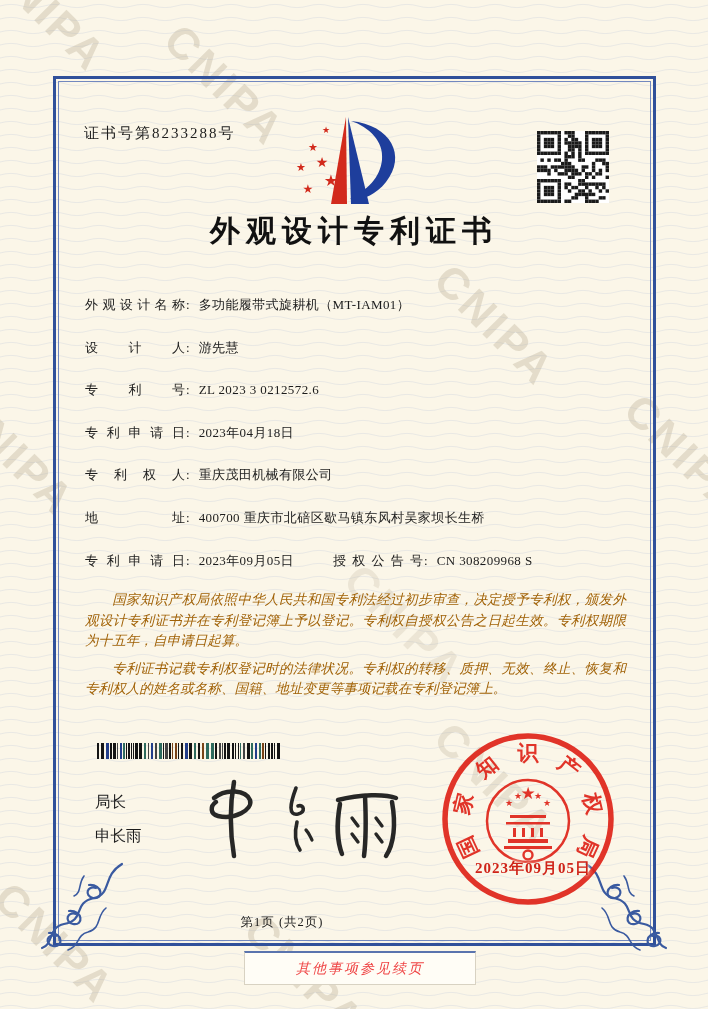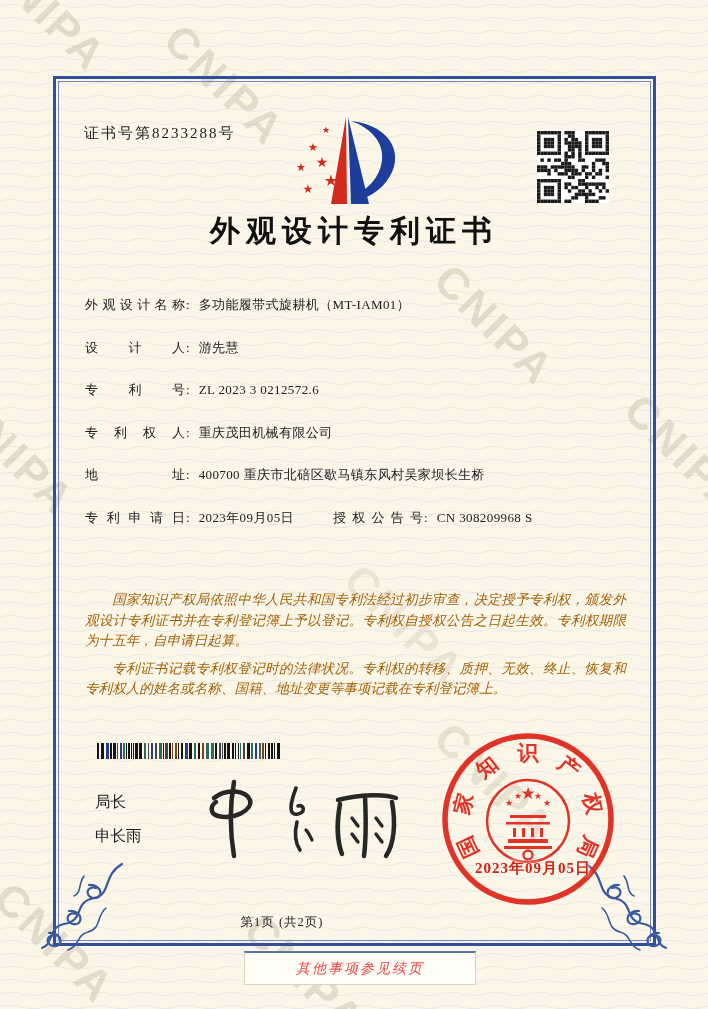--- a/index.html
+++ b/index.html
@@ -434,20 +434,23 @@
   <div class="field-row">
     <span class="f-label">外观设计名称</span><span class="f-colon">:</span><span class="f-value">多功能履带式旋耕机（MT-IAM01）</span>
   </div>
   <div class="field-row">
     <span class="f-label">设计人</span><span class="f-colon">:</span><span class="f-value">游先慧</span>
   </div>
   <div class="field-row">
     <span class="f-label">专利号</span><span class="f-colon">:</span><span class="f-value">ZL 2023 3 0212572.6</span>
   </div>
   <div class="field-row">
+    <span class="f-label">专利申请日</span><span class="f-colon">:</span><span class="f-value">2023年04月18日</span>
+  </div>
+  <div class="field-row">
     <span class="f-label">专利权人</span><span class="f-colon">:</span><span class="f-value">重庆茂田机械有限公司</span>
   </div>
   <div class="field-row">
     <span class="f-label">地址</span><span class="f-colon">:</span><span class="f-value">400700 重庆市北碚区歇马镇东风村吴家坝长生桥</span>
   </div>
   <div class="field-row">
     <span class="f-label">专利申请日</span><span class="f-colon">:</span><span class="f-value">2023年09月05日</span>
     <span class="pair2">
       <span class="f-label">授权公告号</span><span class="f-colon">:</span><span class="f-value">CN 308209968 S</span>
     </span>

